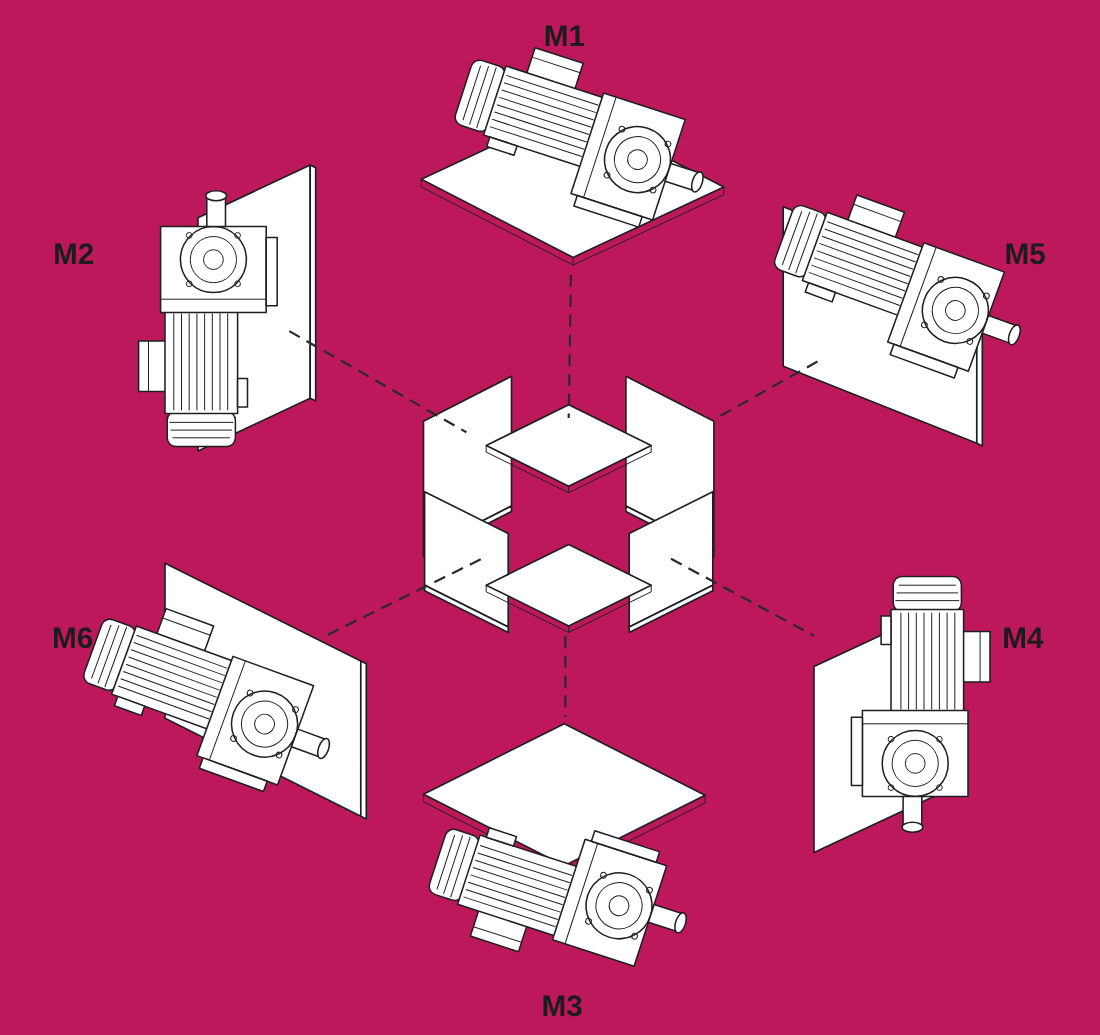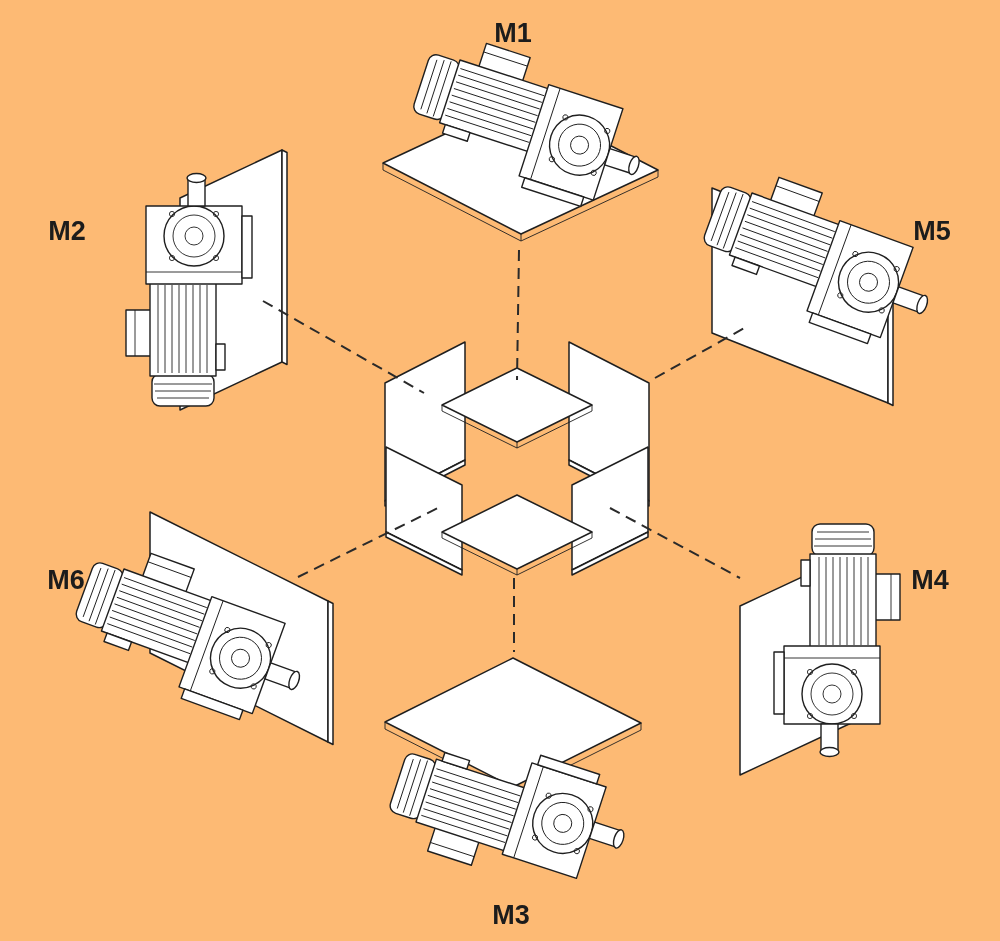--- a/index.html
+++ b/index.html
@@ -7,21 +7,21 @@
     padding: 0;
     background: #ffffff;
     width: 1000px;
     height: 941px;
     font-family: "Liberation Sans", sans-serif;
   }
   .stage {
     position: relative;
     width: 1000px;
     height: 941px;
-    background: #fdba74;
+    background: #be185d;
     overflow: hidden;
   }
   svg { display: block; }
   .lbl {
     font-family: "Liberation Sans", sans-serif;
     font-weight: 700;
     font-size: 27px;
     fill: #1c1c1c;
   }
   .ln   { fill: #ffffff; stroke: #1f1f1f; stroke-width: 1.4; stroke-linejoin: round; }

